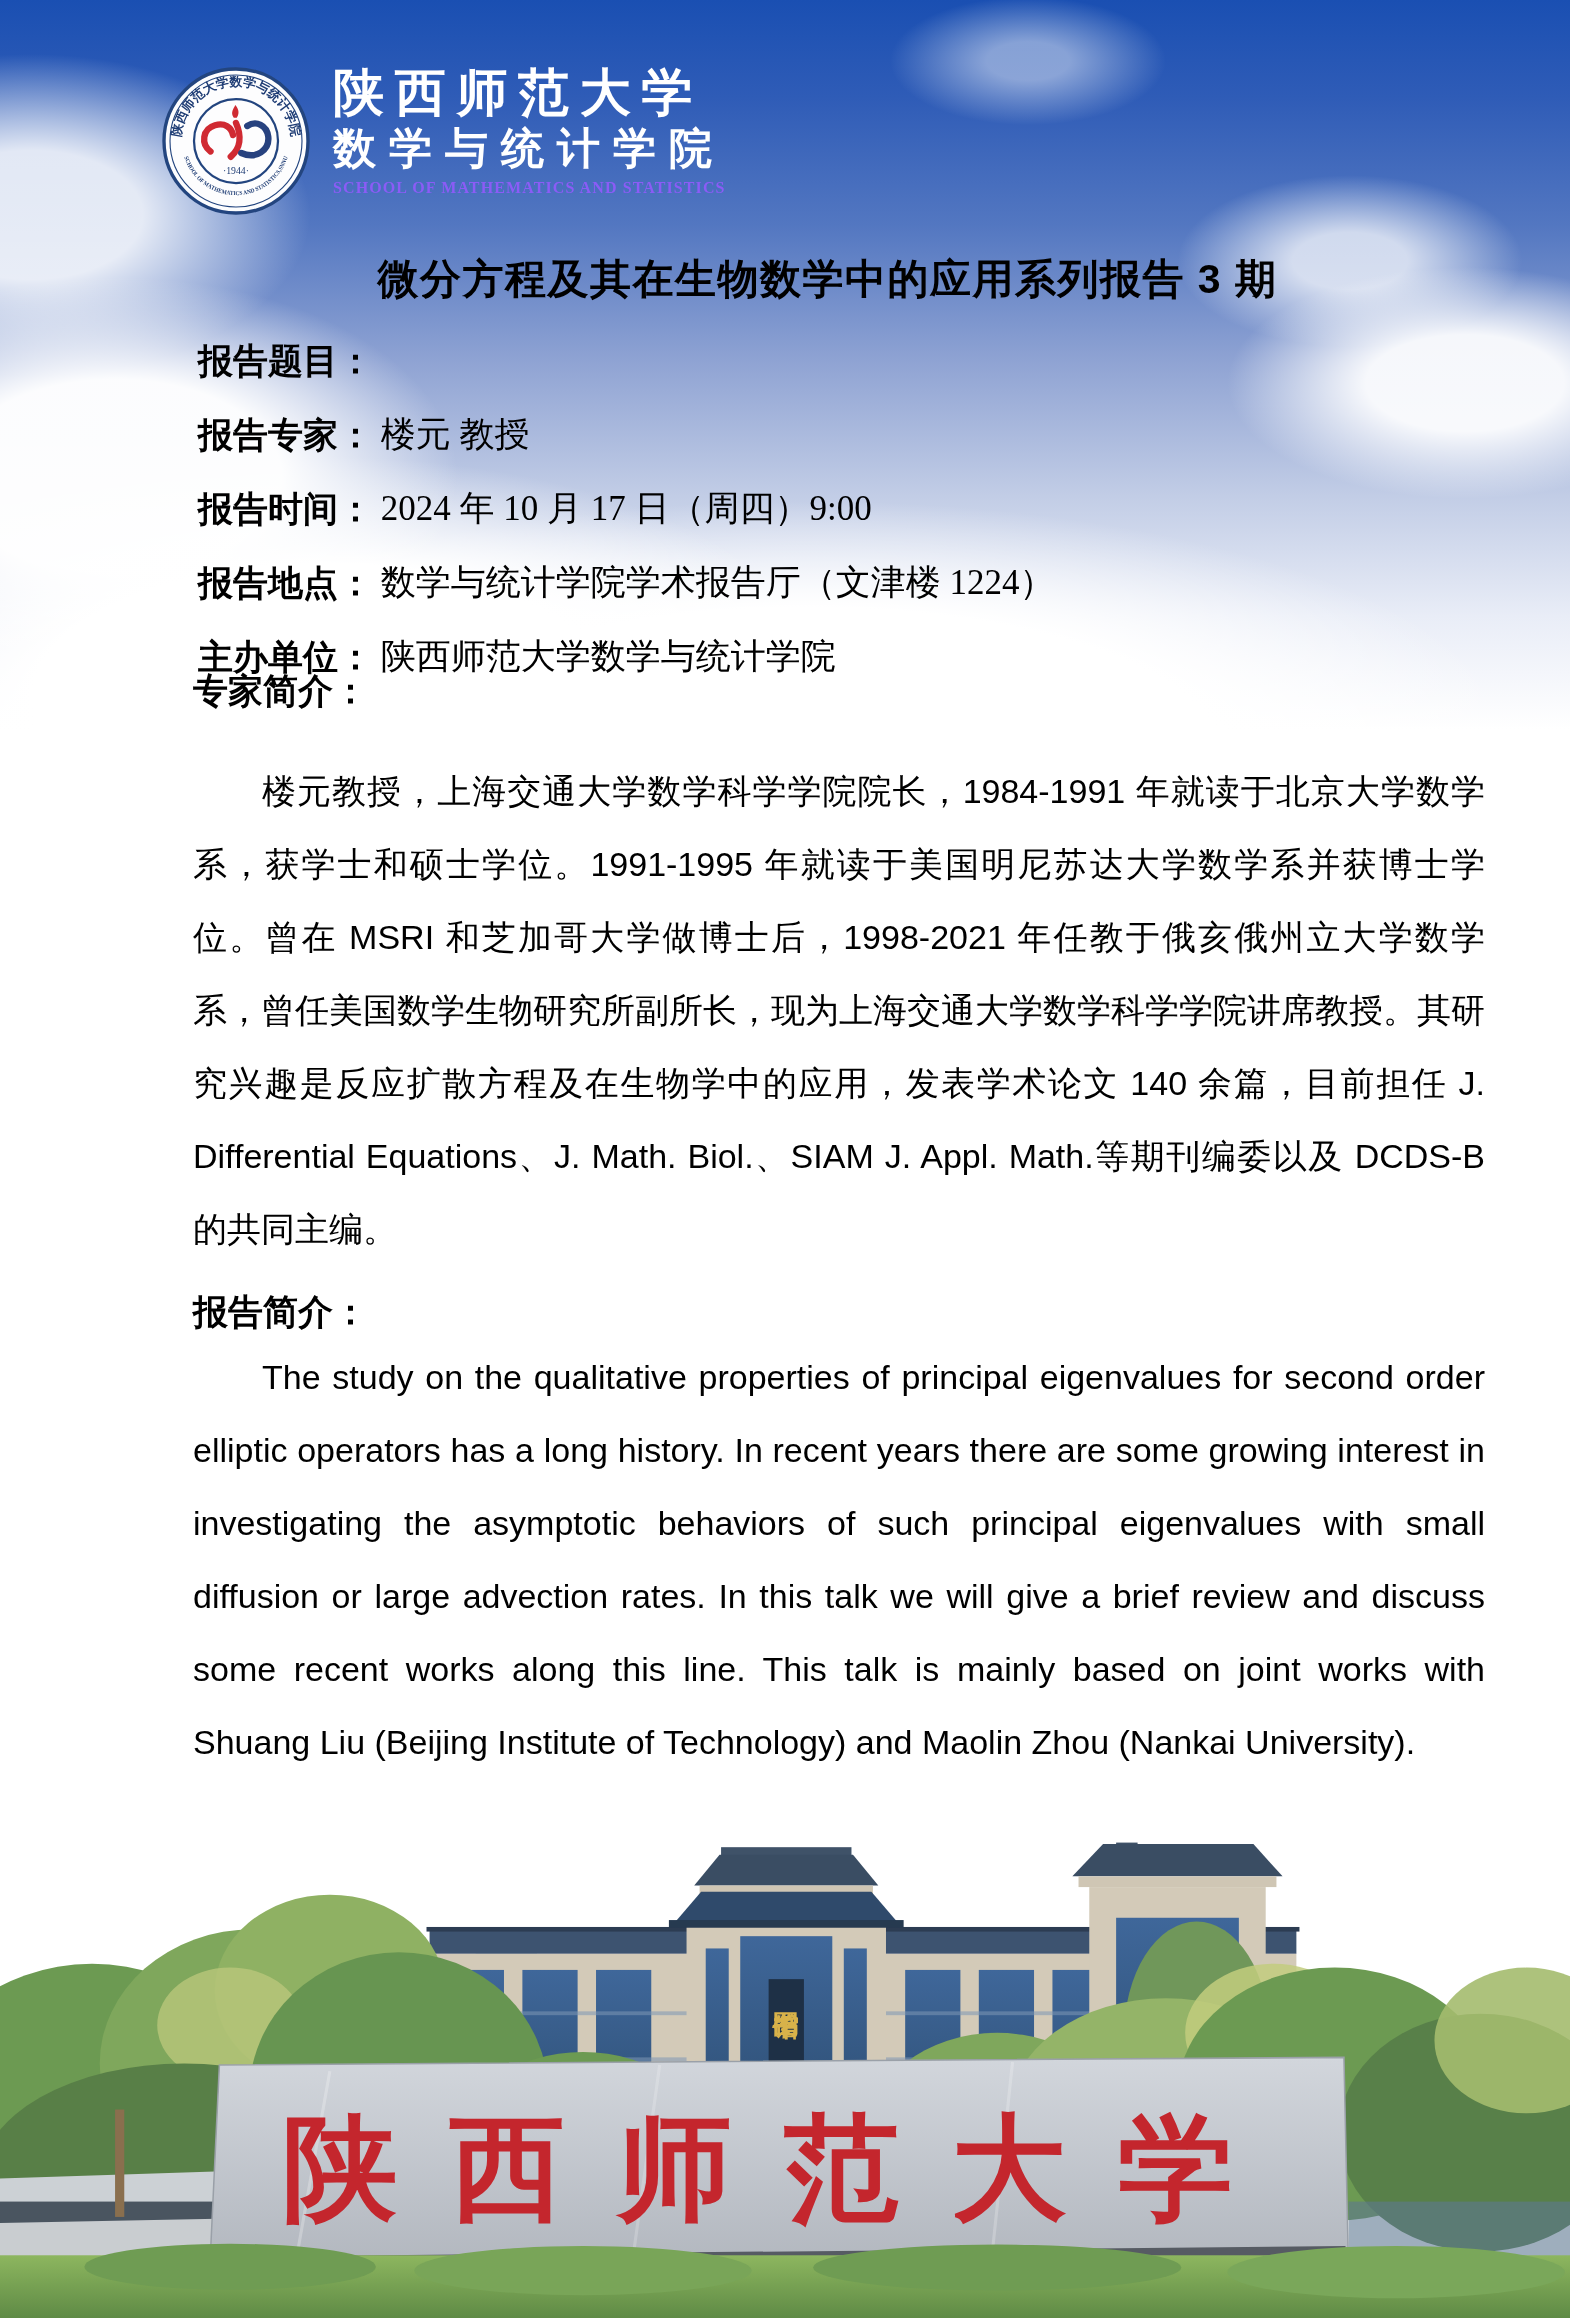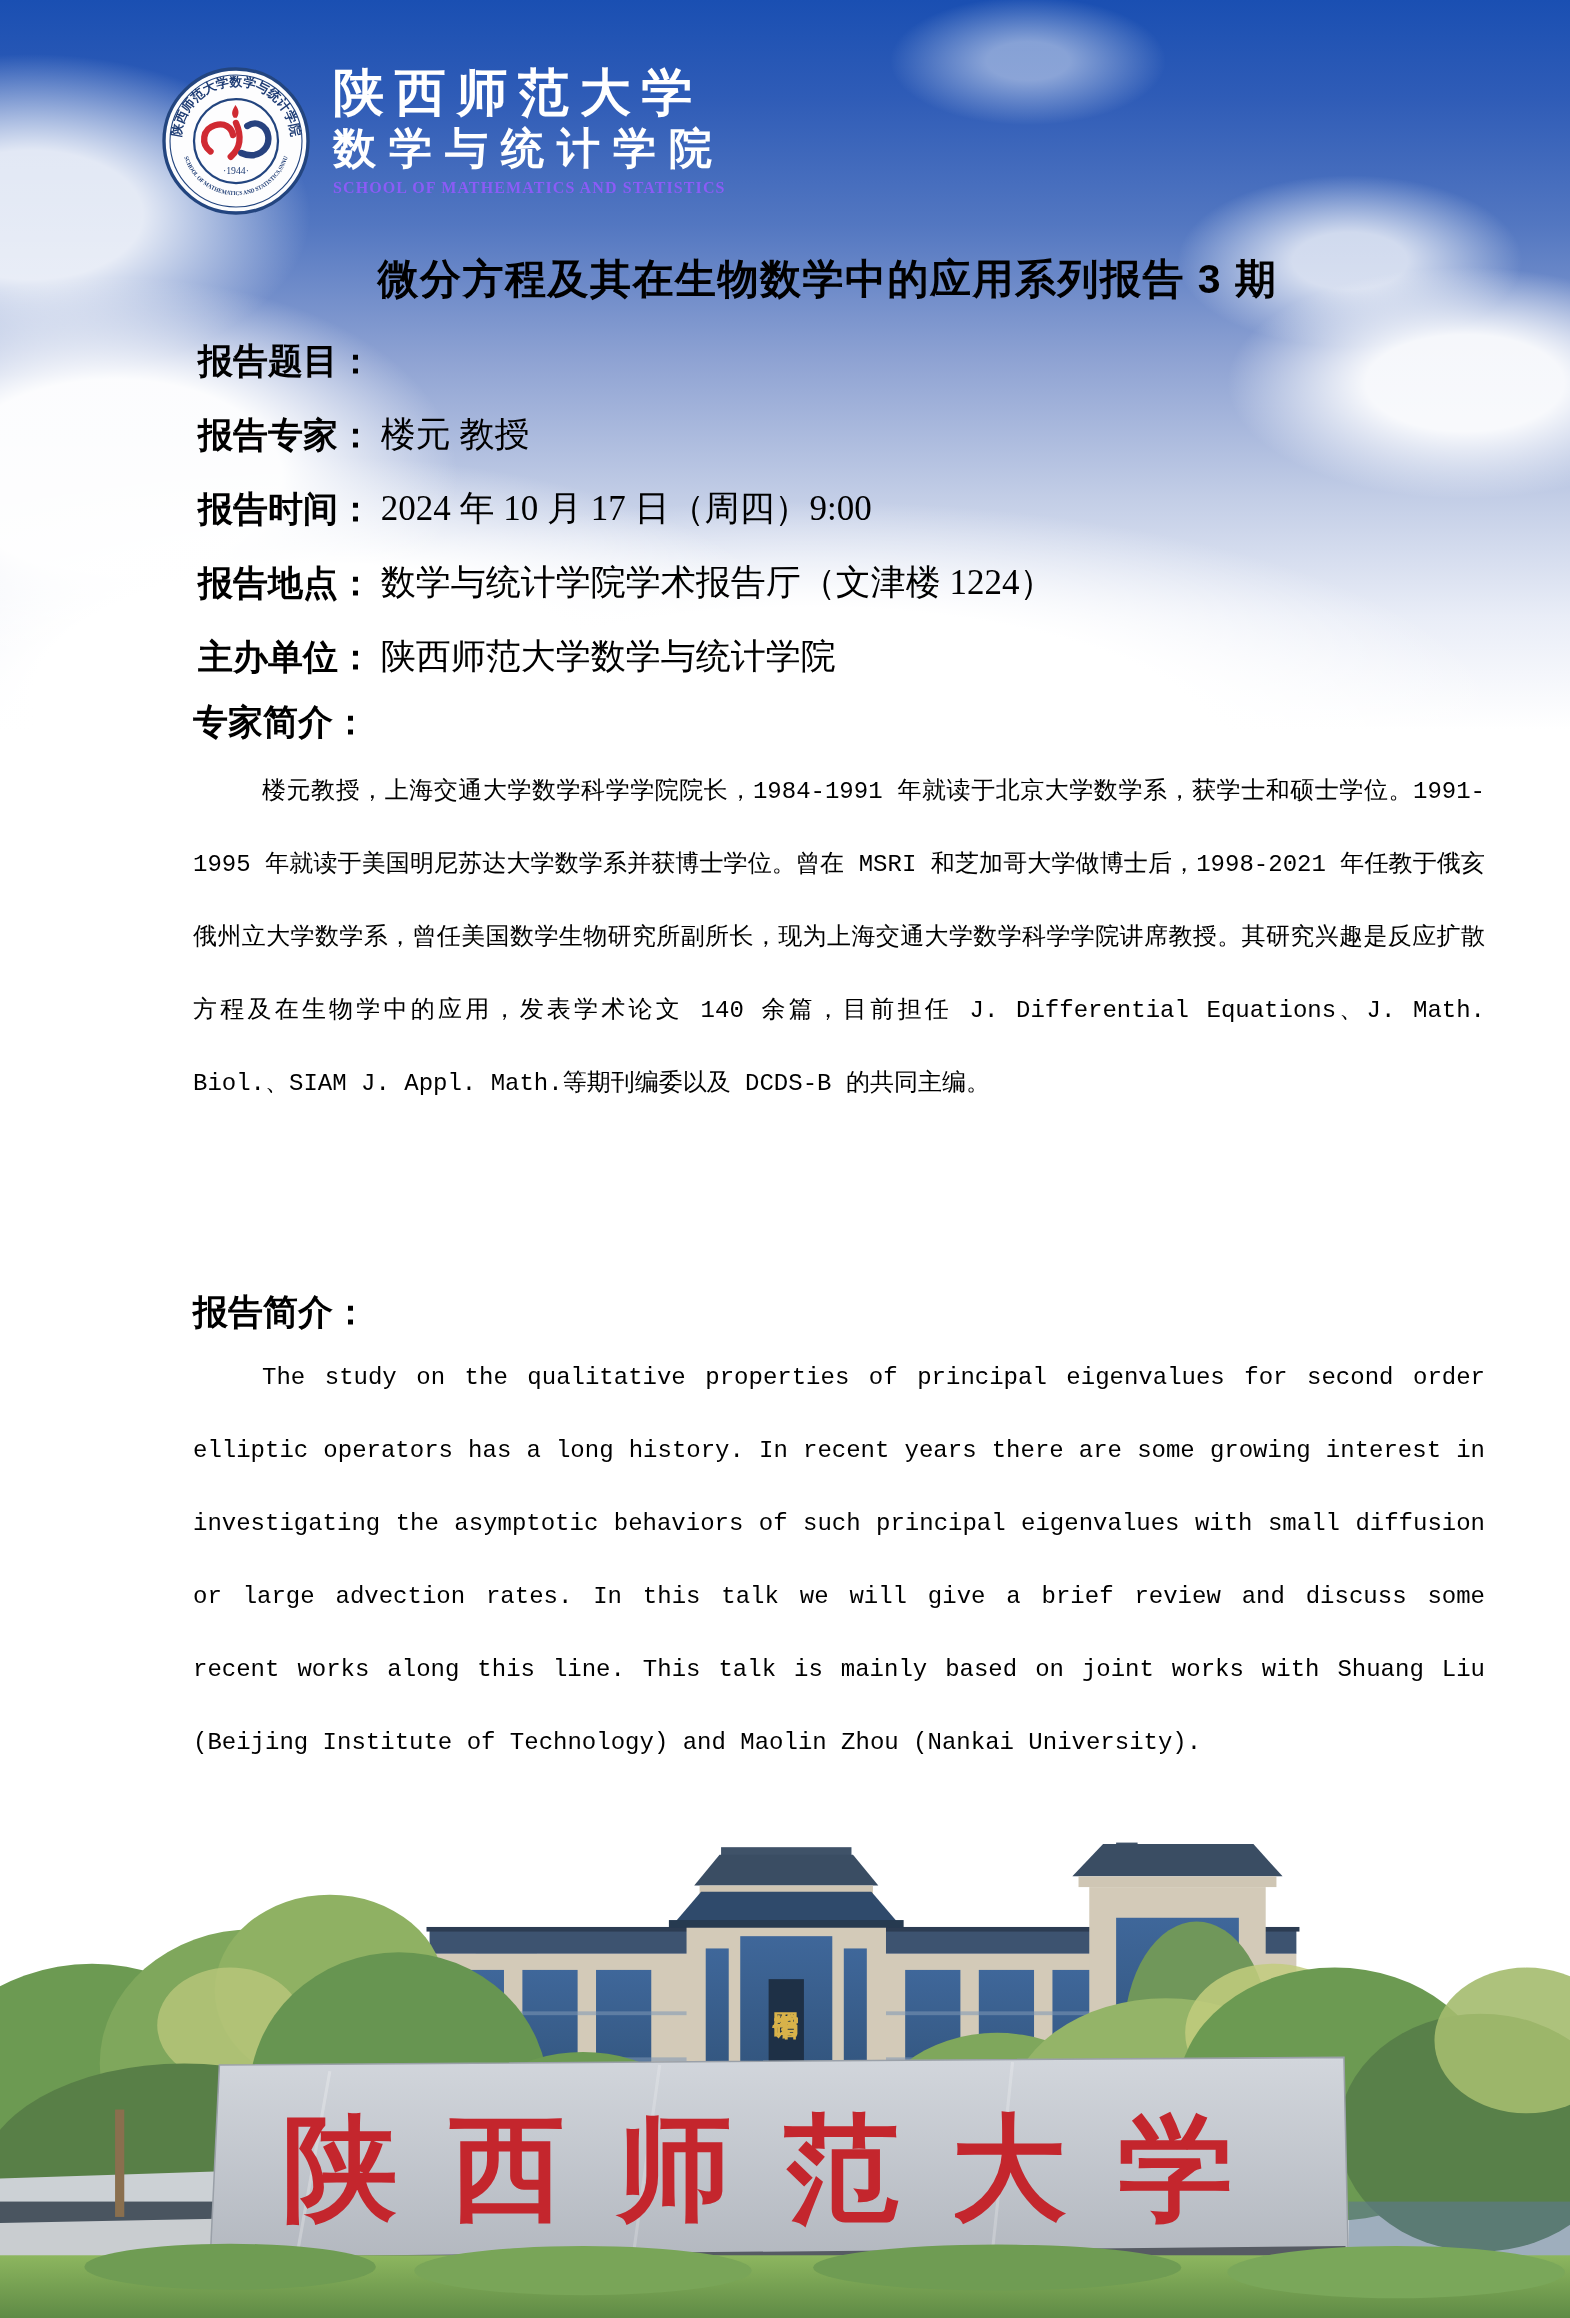--- a/index.html
+++ b/index.html
@@ -38,24 +38,24 @@
   .info-row  { height:74px; display:flex; align-items:flex-start; }
   .info-label{ font-family:"Liberation Sans", sans-serif; font-weight:900; font-size:35px; line-height:1.25; white-space:nowrap; margin-right:7.7px; }
   .info-value{ font-family:"Liberation Serif", serif; font-size:35px; line-height:1.25; }
   
   .section-heading {
     position:absolute; left:193px;
     font-family:"Liberation Sans", sans-serif; font-weight:900; font-size:35px; color:#000;
   }
   .para {
     position:absolute; left:193px; width:1292px;
-    font-family:Liberation Mono, monospace; font-size:24px; line-height:73px;
+    font-family:Liberation Sans, sans-serif; font-size:34px; line-height:73px;
     text-align:justify; text-indent:69px; color:#000;
   }
-  #expert-heading { top:699px; }
+  #expert-heading { top:668px; }
   #expert-para    { top:755px; }
   #talk-heading   { top:1289px; }
   #talk-para      { top:1341px; }
   
   .photo-svg { position:absolute; left:0; top:1841px; }
 </style>
 </head>
 <body>
 
 <div class="poster">

